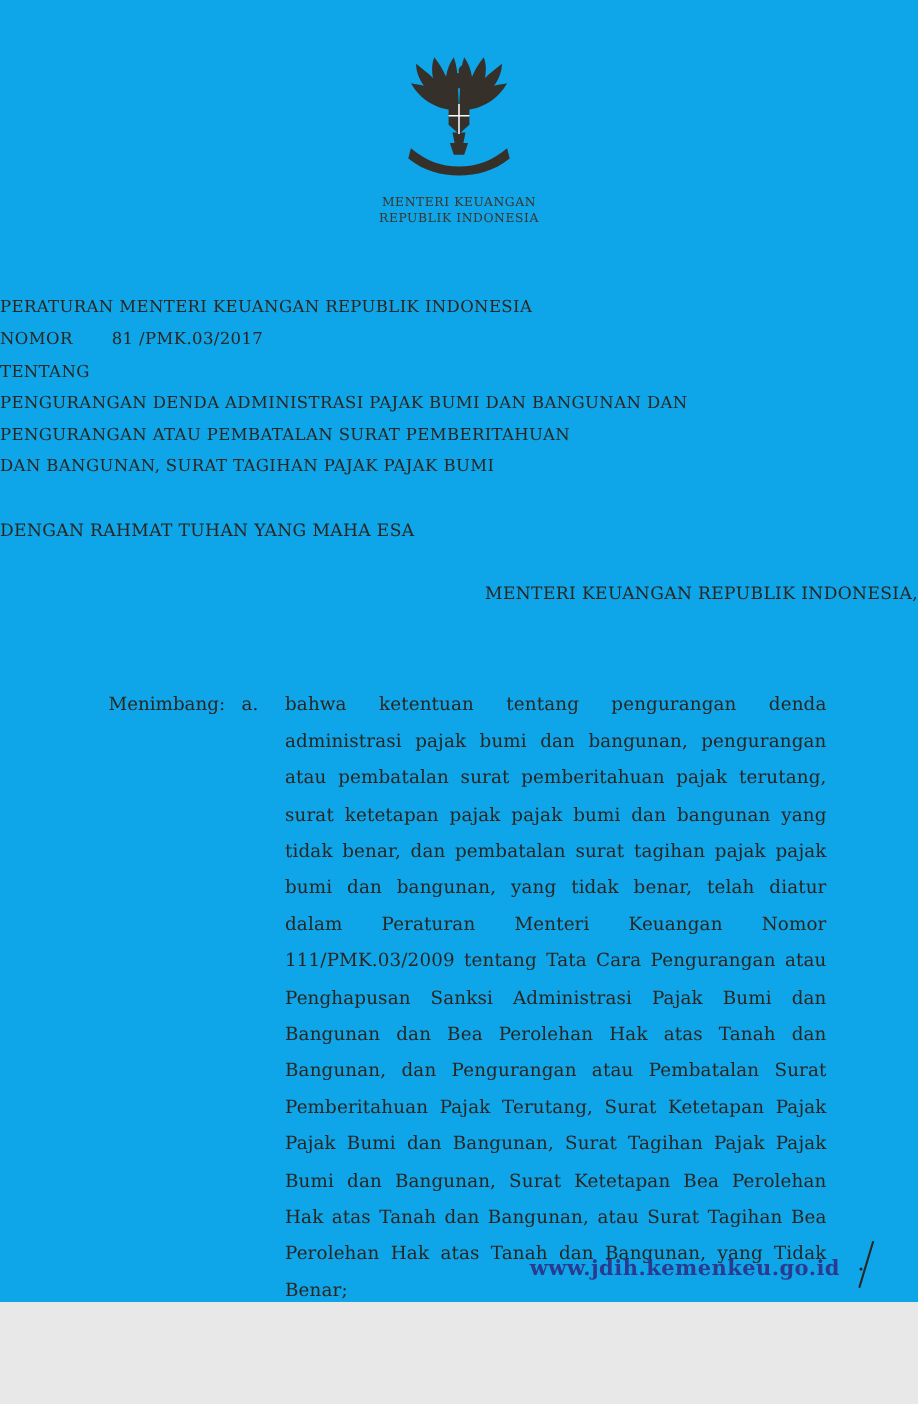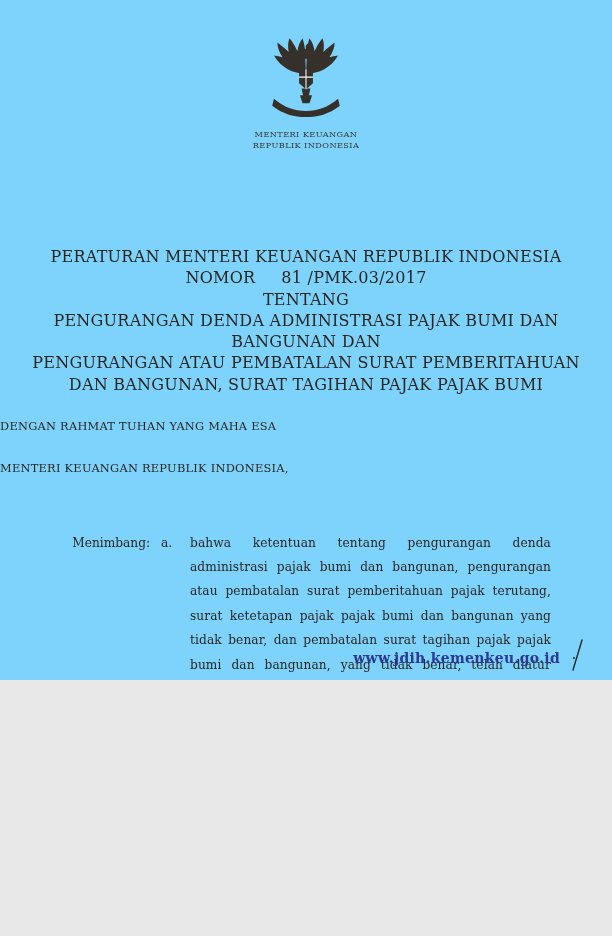--- a/index.html
+++ b/index.html
@@ -1,36 +1,36 @@
 <!DOCTYPE html>
 <html><head>
 <meta charset="utf-8">
 <style>
   html,body{margin:0;padding:0;background:#e8e8e8;}
   .page{
     position:relative;
-    width:612px;height:680px;
+    width:612px;height:868px;
     margin:0 auto;
-    background:#7dd3fc;
+    background:#0ea5e9;
     color:#2a2622;
     font-family:"DejaVu Serif","Liberation Serif",serif;
     overflow:hidden;
     box-sizing:border-box;
   }
   
   .letterhead{ text-align:center; padding-top:34px; }
   .emblem{ width:78px; height:88px; display:inline-block; }
   .ministry{ font-size:8.2px; line-height:10.5px; letter-spacing:.4px; color:#3b3731; margin-top:3px;}
   .salinan{ font-size:10.5px; font-weight:bold; letter-spacing:1px; margin-top:6px; }
   
-  .title-block{ margin-top:96px; text-align:center; font-size:16px; letter-spacing:.25px; }
+  .title-block{ margin-top:44px; text-align:left; font-size:11px; letter-spacing:.25px; }
   .title-block div{ line-height:21.3px; }
   .nomor-line .nomor-value{ margin-left:26px; }
   .invocation{ margin-top:21px; text-align:left; font-size:11.4px; letter-spacing:.25px; line-height:21.3px;}
-  .authority{ margin-top:21px; text-align:left; font-size:11.4px; letter-spacing:.25px; line-height:21.3px;}
+  .authority{ margin-top:21px; text-align:right; font-size:11.4px; letter-spacing:.25px; line-height:21.3px;}
   
   .body-block{
     margin-top:51px;
     padding-left:64px;
     padding-right:61px;
     font-size:12.2px;
     line-height:24.4px;
     display:flex;
     align-items:flex-start;
   }

